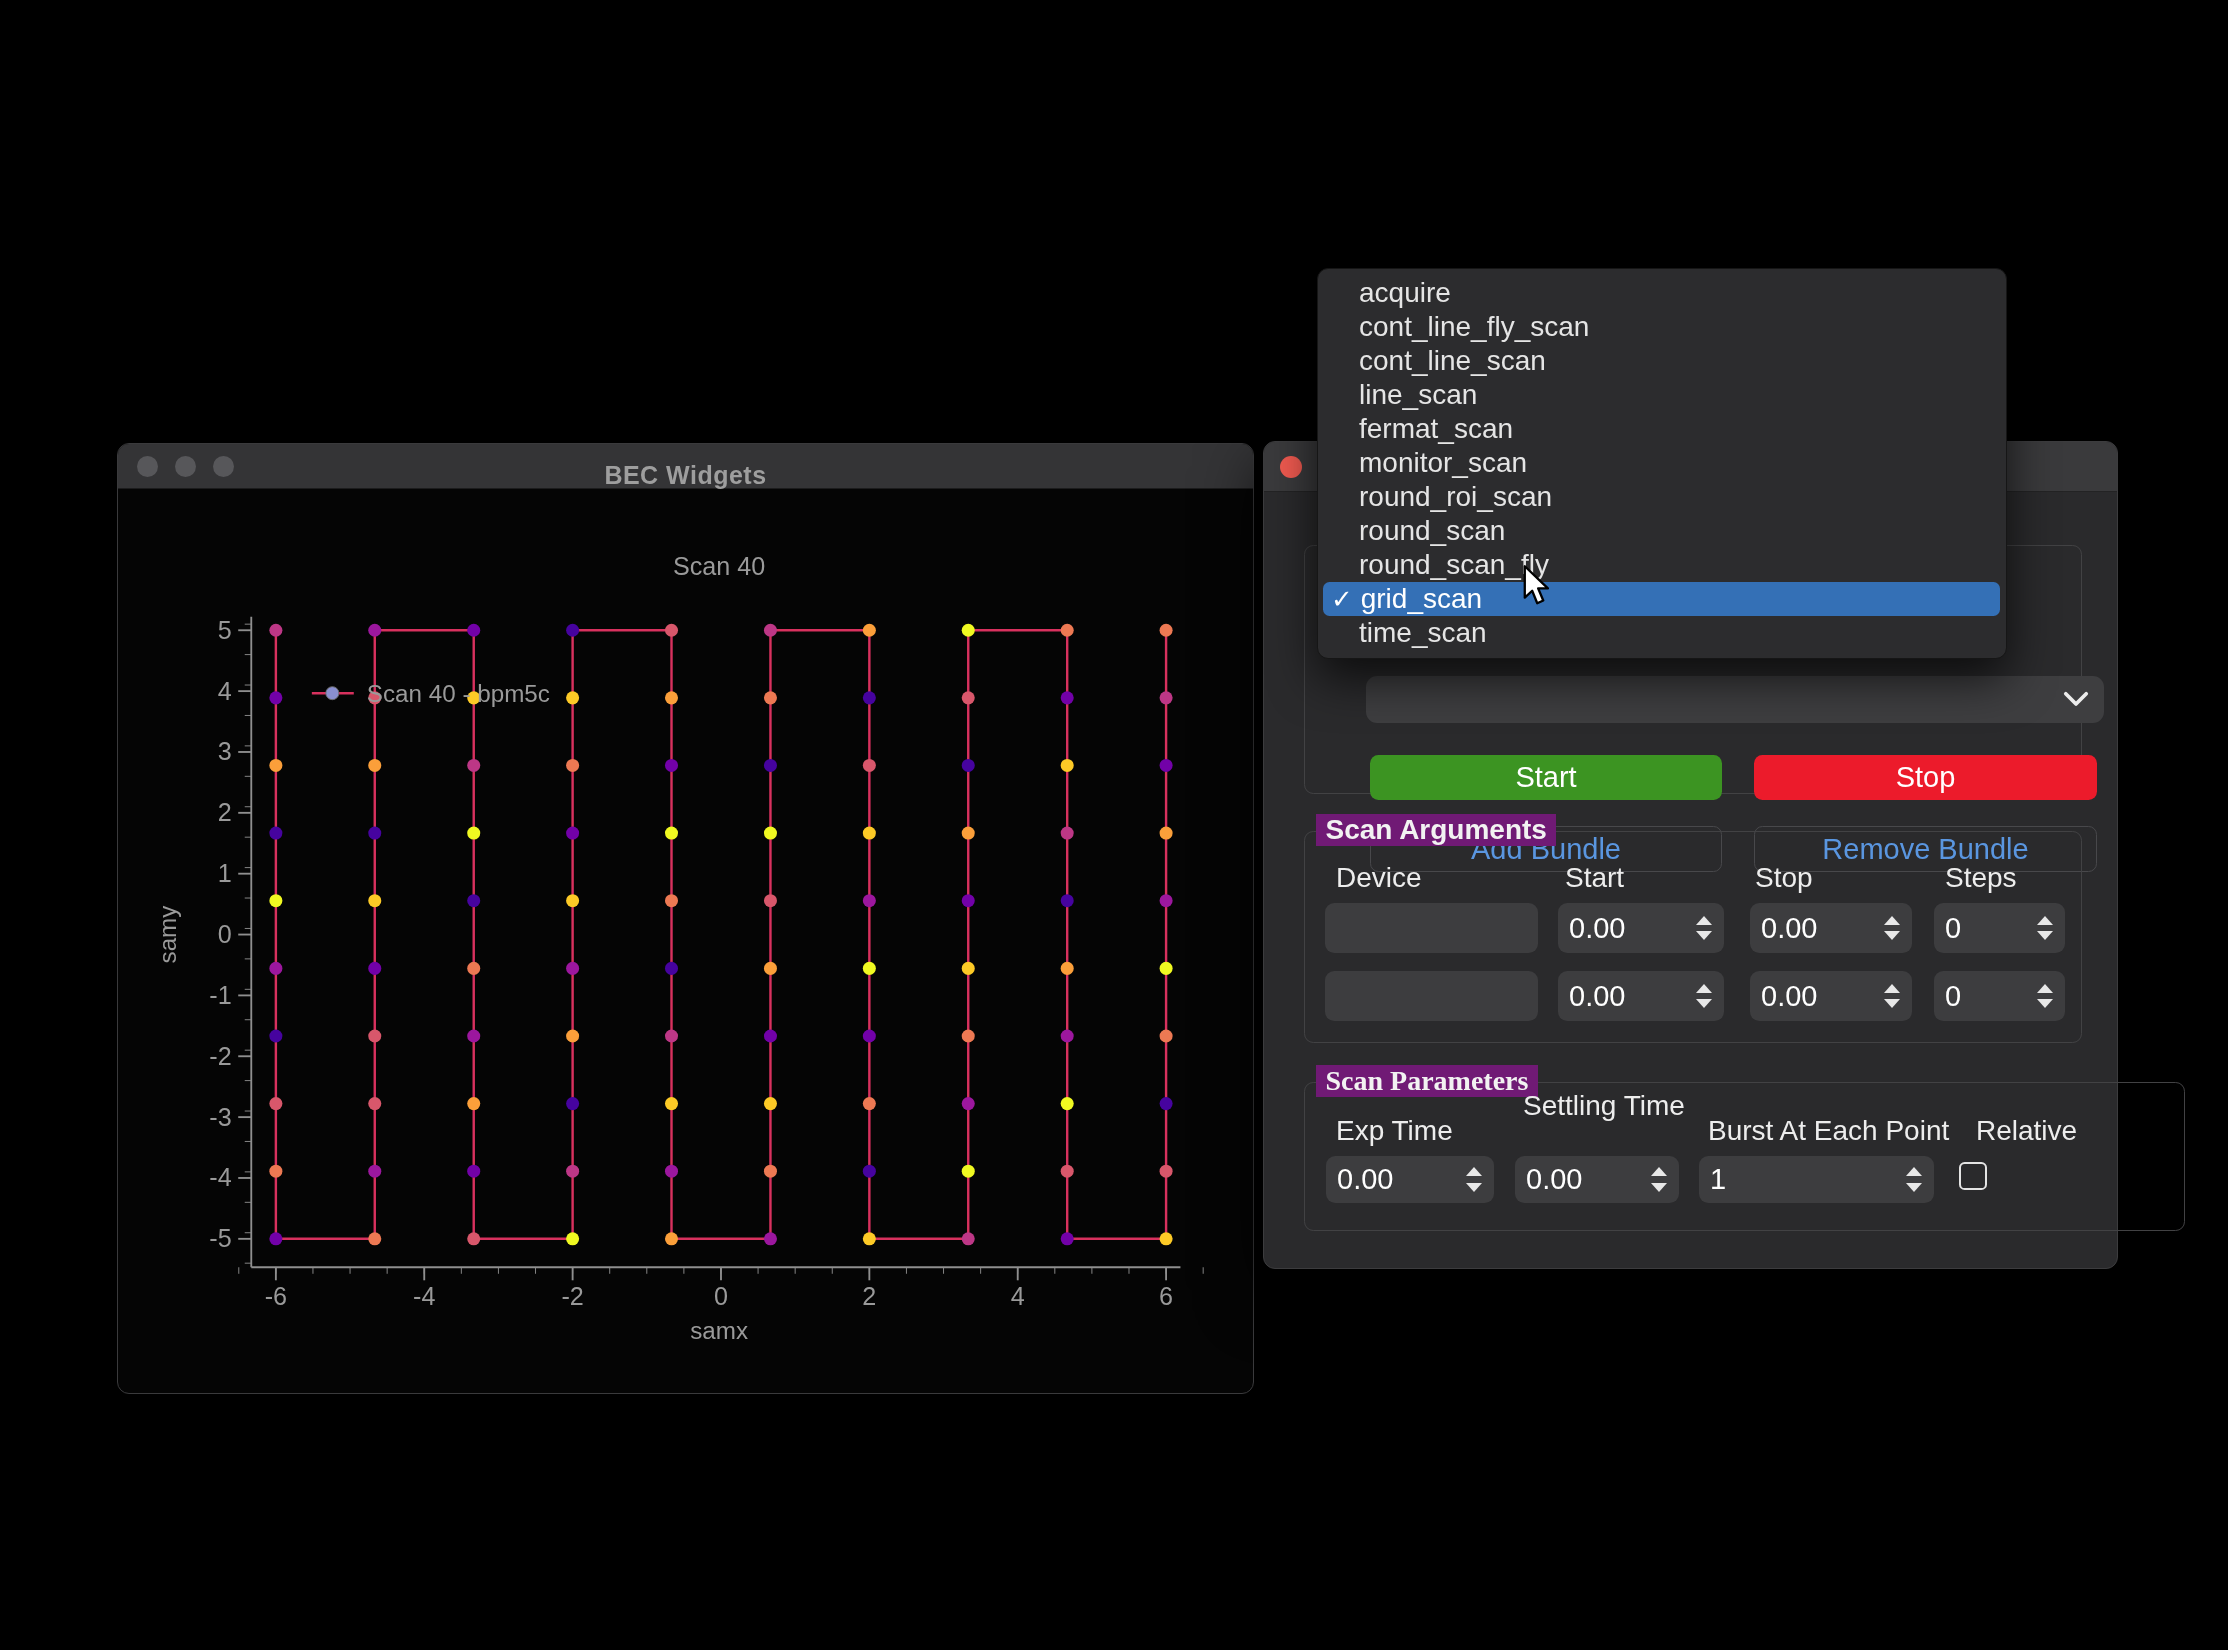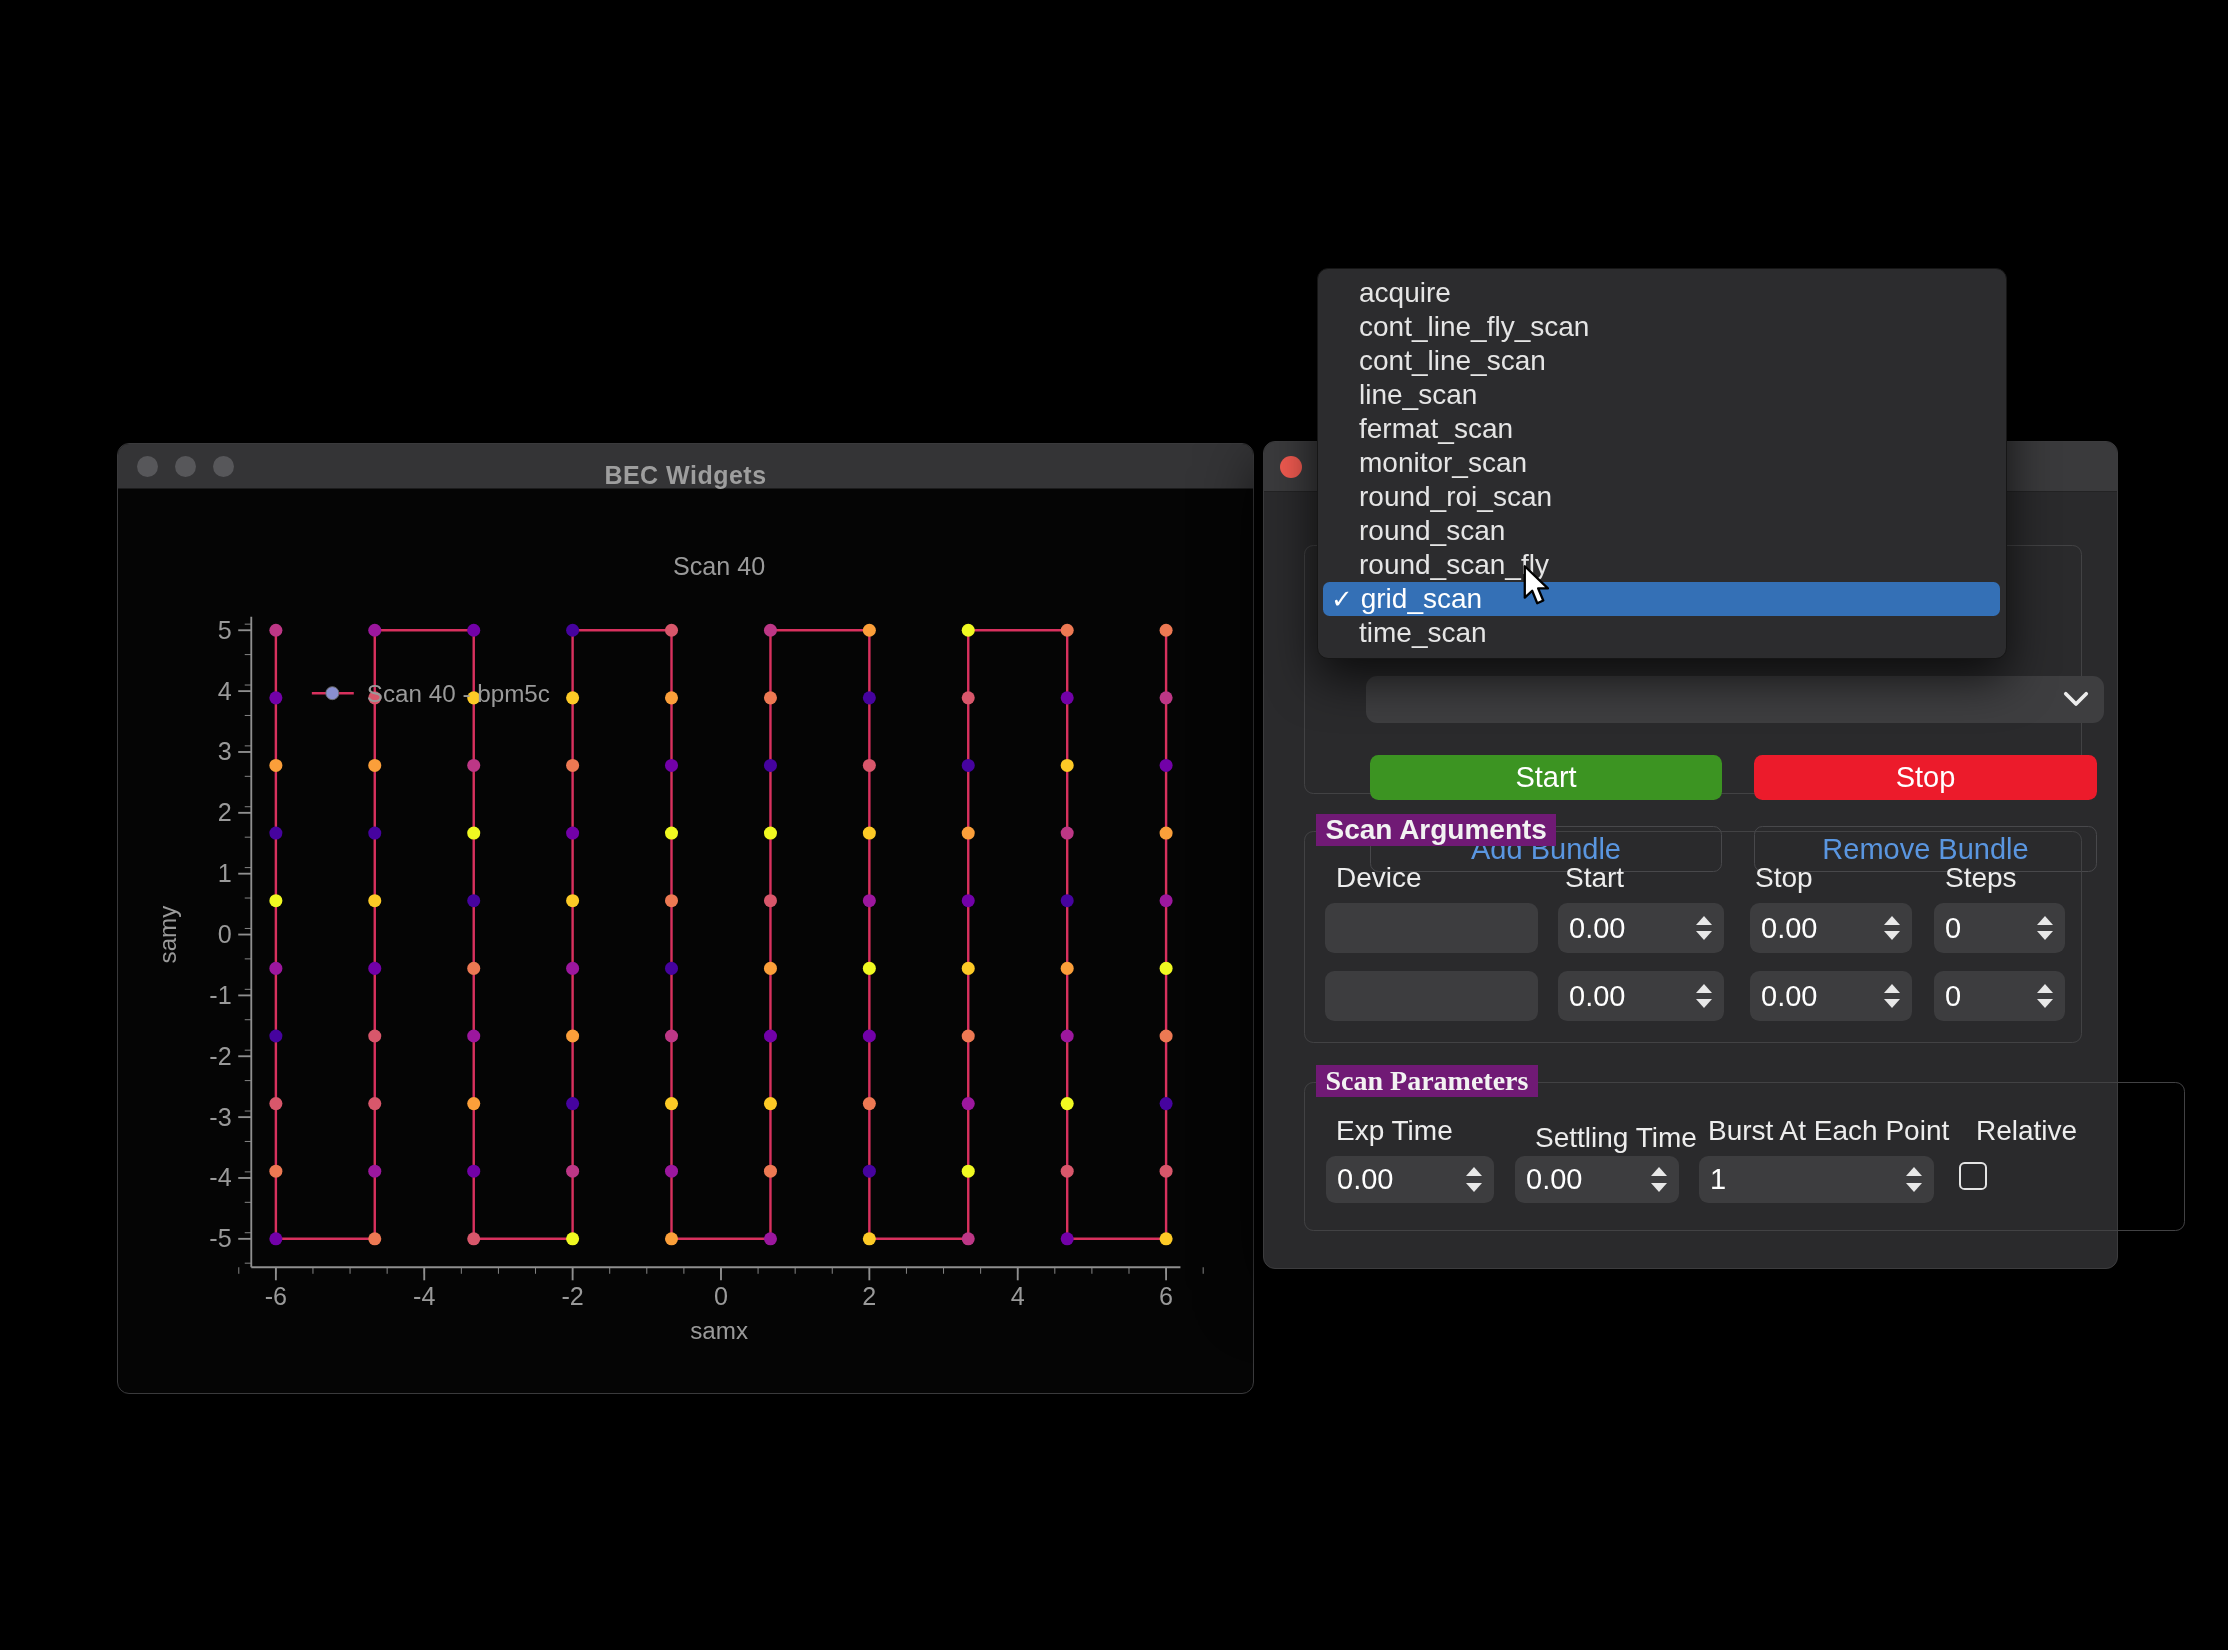--- a/index.html
+++ b/index.html
@@ -345,21 +345,21 @@
     <span class="arrows">
         <span class="arr-up"></span>
         <span class="arr-dn"></span>
       </span>
     </div>
 
   <div class="abs groupbox" style="left:40px; top:640px; width:881px; height:149px;font-family:Liberation Serif, serif;">
     <span class="abs group-label">Scan Parameters</span>
   </div>
   <div class="abs hdr" style="left:72px;  top:673px;">Exp Time</div>
-  <div class="abs hdr" style="left:259px; top:680px;margin-left:12px;">Settling Time</div>
+  <div class="abs hdr" style="left:259px; top:648px;">Settling Time</div>
   <div class="abs hdr" style="left:444px; top:673px;">Burst At Each Point</div>
   <div class="abs hdr" style="left:695px; top:673px;margin-left:17px;">Relative</div>
 
   <div class="spin" style="left:62px; top:714px; width:168px; height:47px;">
     <span class="val">0.00</span>
     <span class="arrows">
         <span class="arr-up"></span>
         <span class="arr-dn"></span>
       </span>
     </div>

